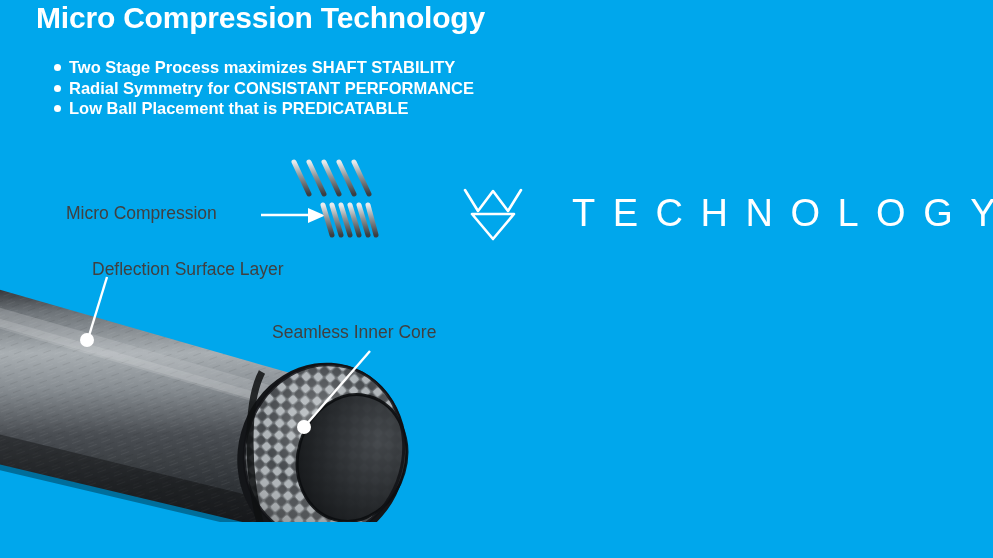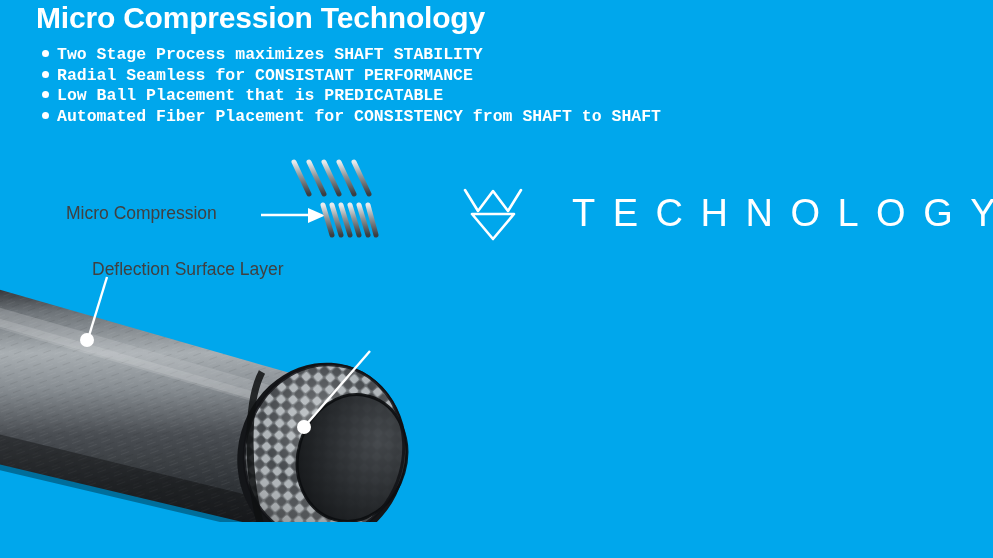--- a/index.html
+++ b/index.html
@@ -12,21 +12,21 @@
   #stage{position:absolute;inset:0;width:993px;height:522px;background:#00a7ec;overflow:hidden;}
 
   
   .headline{
     position:absolute;left:36px;top:2px;
     color:#ffffff;font-size:30px;font-weight:bold;
     letter-spacing:-0.2px;line-height:1.05;
     white-space:nowrap;
   }
   
-  .bullets{position:absolute;left:38px;top:41px;margin:4px;padding:0;list-style:none;font-family:Liberation Mono, monospace;}
+  .bullets{position:absolute;left:38px;top:41px;margin:16px;padding:0;list-style:none;}
   .bullets li{
     display:flex;align-items:baseline;gap:8px;
     color:#ffffff;font-size:16.5px;font-weight:bold;
     line-height:20.6px;white-space:nowrap;
   }
   .bullets li .dot{
     display:inline-block;width:7px;height:7px;border-radius:50%;
     background:#ffffff;flex:0 0 auto;position:relative;top:-2px;
   }
 
@@ -214,34 +214,31 @@
 
   <div class="headline">Micro Compression Technology</div>
 
   <ul class="bullets">
     <li>
       <span class="dot"></span>
       <span>Two Stage Process maximizes SHAFT STABILITY</span>
     </li>
     <li>
       <span class="dot"></span>
-      <span>Radial Seamless for CONSISTANT PERFORMANCE</span>
+      <span>Radial Symmetry for CONSISTANT PERFORMANCE</span>
     </li>
     <li>
       <span class="dot"></span>
       <span>Low Ball Placement that is PREDICATABLE</span>
     </li>
-    <li>
-      <span class="dot"></span>
-      <span>Automated Fiber Placement for CONSISTENCY from SHAFT to SHAFT</span>
-    </li>
   </ul>
 
   <div class="callout micro">Micro Compression</div>
   <div class="callout surface">Deflection Surface Layer</div>
+  <div class="callout core">Seamless Inner Core</div>
 
   <div class="tech-lockup">
     <svg class="tech-mark" viewBox="0 0 62 58" xmlns="http://www.w3.org/2000/svg">
 
       <path d="M 3,6 L 16,27 L 31,7 L 46,27 L 59,6" fill="none" stroke="#ffffff" stroke-width="2.6" stroke-linecap="round" stroke-linejoin="round"></path>
 
       <path d="M 10,30 L 52,30 L 31,55 Z" fill="none" stroke="#ffffff" stroke-width="2.6" stroke-linecap="round" stroke-linejoin="round"></path>
     </svg>
     <div class="tech-word">TECHNOLOGY</div>
   </div>

